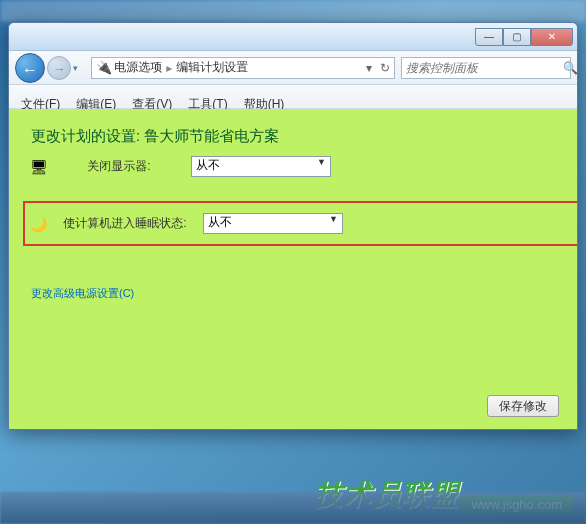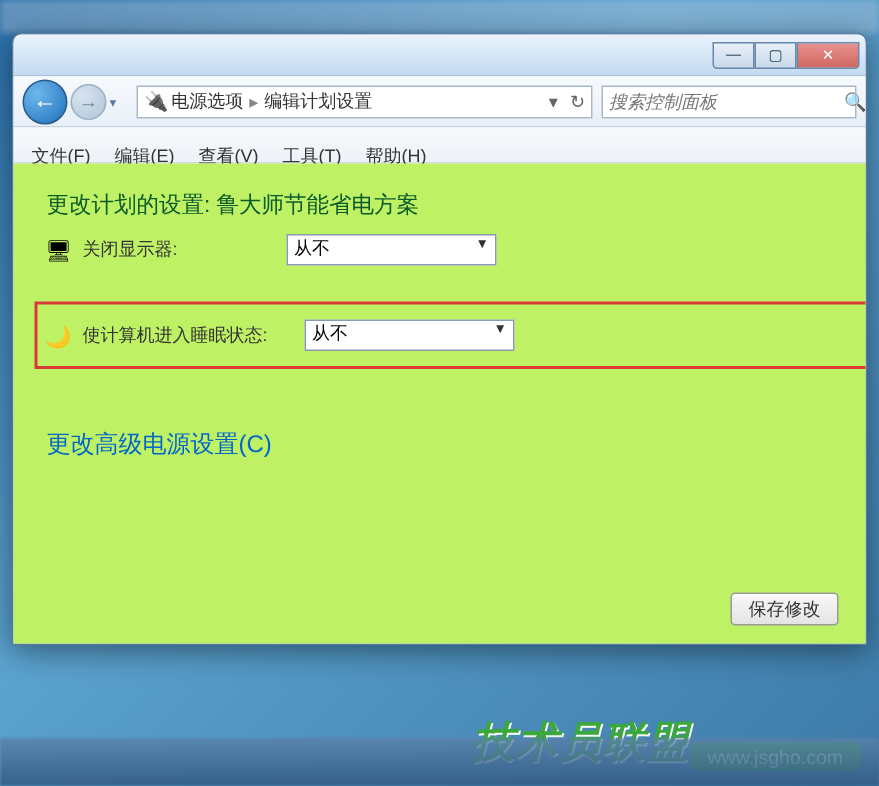--- a/index.html
+++ b/index.html
@@ -32,25 +32,25 @@
 .menubar { height: 24px; background: linear-gradient(to bottom, #f7f9fc, #edf2f8); border-bottom: 1px solid #d0dae5; display: flex; align-items: center; padding: 0 4px; }
 .menu-item { padding: 2px 8px; font-size: 12px; color: #333; cursor: pointer; margin-top: 16px; }
 
 .content { flex: 1; background: #bef264; padding: 18px 22px; position: relative; overflow: hidden; }
 .page-title { font-size: 15px; color: #0a5a2a; margin-bottom: 6px; }
 .page-subtitle { font-size: 12px; color: #333; margin-bottom: 28px; }
 
 .setting-row { display: flex; align-items: center; gap: 8px; margin-bottom: 20px; padding: 4px 0; }
 .setting-row.highlighted { border: 2px solid #d83a3a; padding: 10px 6px; margin-left: -8px; margin-right: -40px; }
 .setting-icon { width: 16px; height: 16px; display: flex; align-items: center; justify-content: center; font-size: 14px; }
-.setting-label { font-size: 12px; color: #333; width: 128px; }
+.setting-label { font-size: 12px; color: #333; width: 128px; text-align: center; }
 .setting-select { width: 140px; height: 21px; background: #fff; border: 1px solid #8a9aaa; font-size: 12px; padding: 0 4px; display: flex; align-items: flex-start; justify-content: space-between; cursor: pointer; }
 .select-arrow { font-size: 9px; color: #333; }
 
-.link { font-size: 16px; color: #0066cc; cursor: pointer; margin-top: 20px; display: inline-block; }
+.link { font-size: 11px; color: #0066cc; cursor: pointer; margin-top: 20px; display: inline-block; }
 
 .footer-btns { position: absolute; bottom: 12px; right: 18px; display: flex; gap: 0; }
 .btn { min-width: 72px; height: 22px; background: linear-gradient(to bottom, #f8f8f8, #e4e4e4); border: 1px solid #9a9a9a; border-radius: 3px; font-size: 12px; color: #333; cursor: pointer; display: flex; align-items: center; justify-content: center; padding: 0 10px; }
 
 .watermark { position: absolute; bottom: 10px; right: 12px; display: flex; flex-direction: row; align-items: flex-end; pointer-events: none; }
 .wm-text { font-size: 28px; font-weight: bold; color: #3aa83a; font-style: italic; letter-spacing: 1px; text-shadow: 1px 1px 0 #fff; }
 .wm-url { background: #3aa83a; color: #fff; font-size: 13px; padding: 2px 12px; border-radius: 4px; }
 
 .bottom-taskbar { position: absolute; bottom: 0; left: 0; right: 0; height: 32px; background: linear-gradient(to bottom, rgba(90,130,170,0.8), rgba(50,90,130,0.9)); filter: blur(1px); }
 </style>

